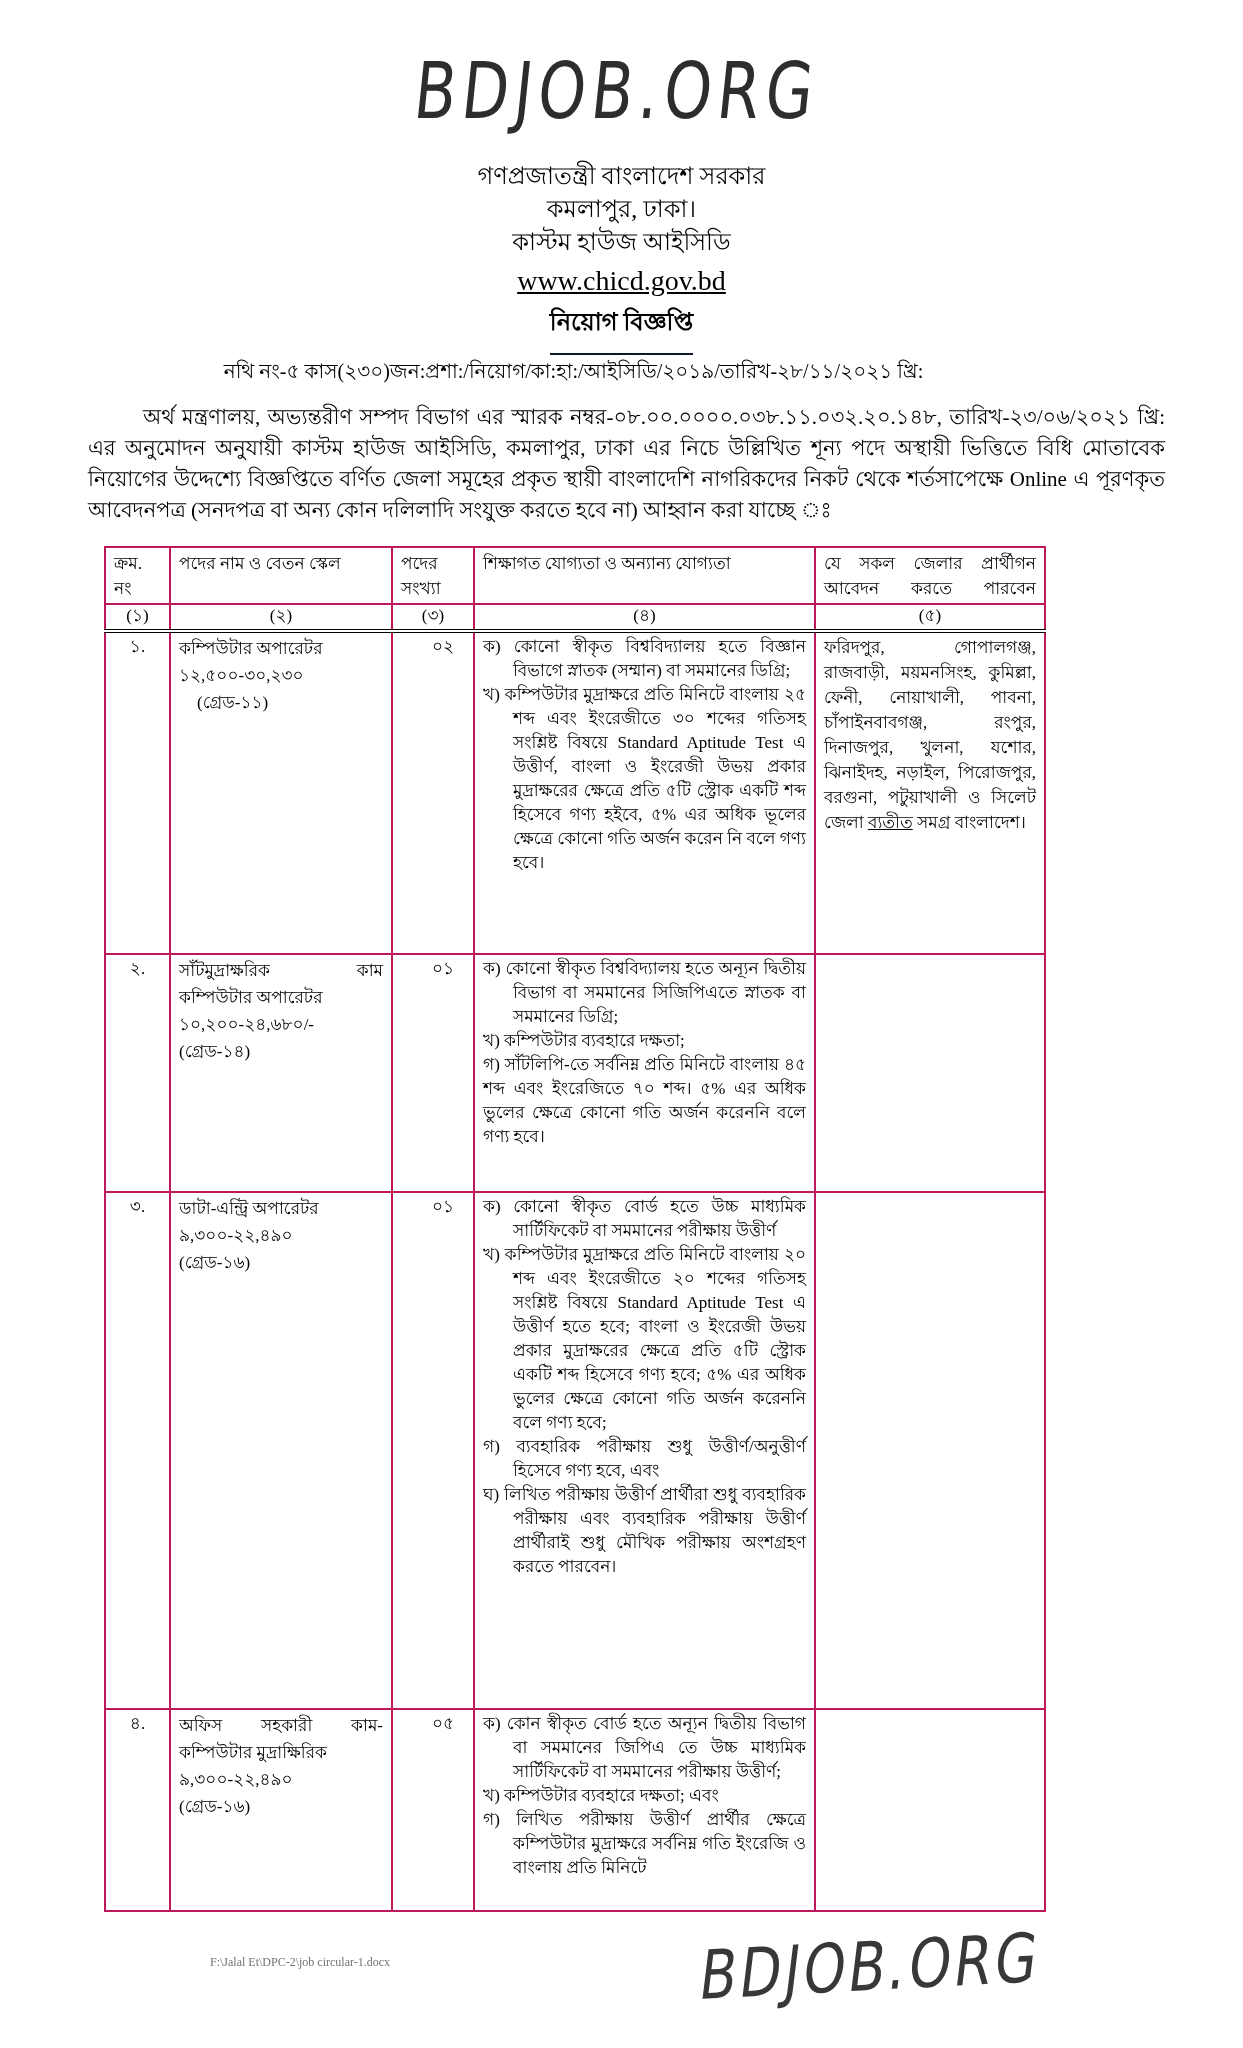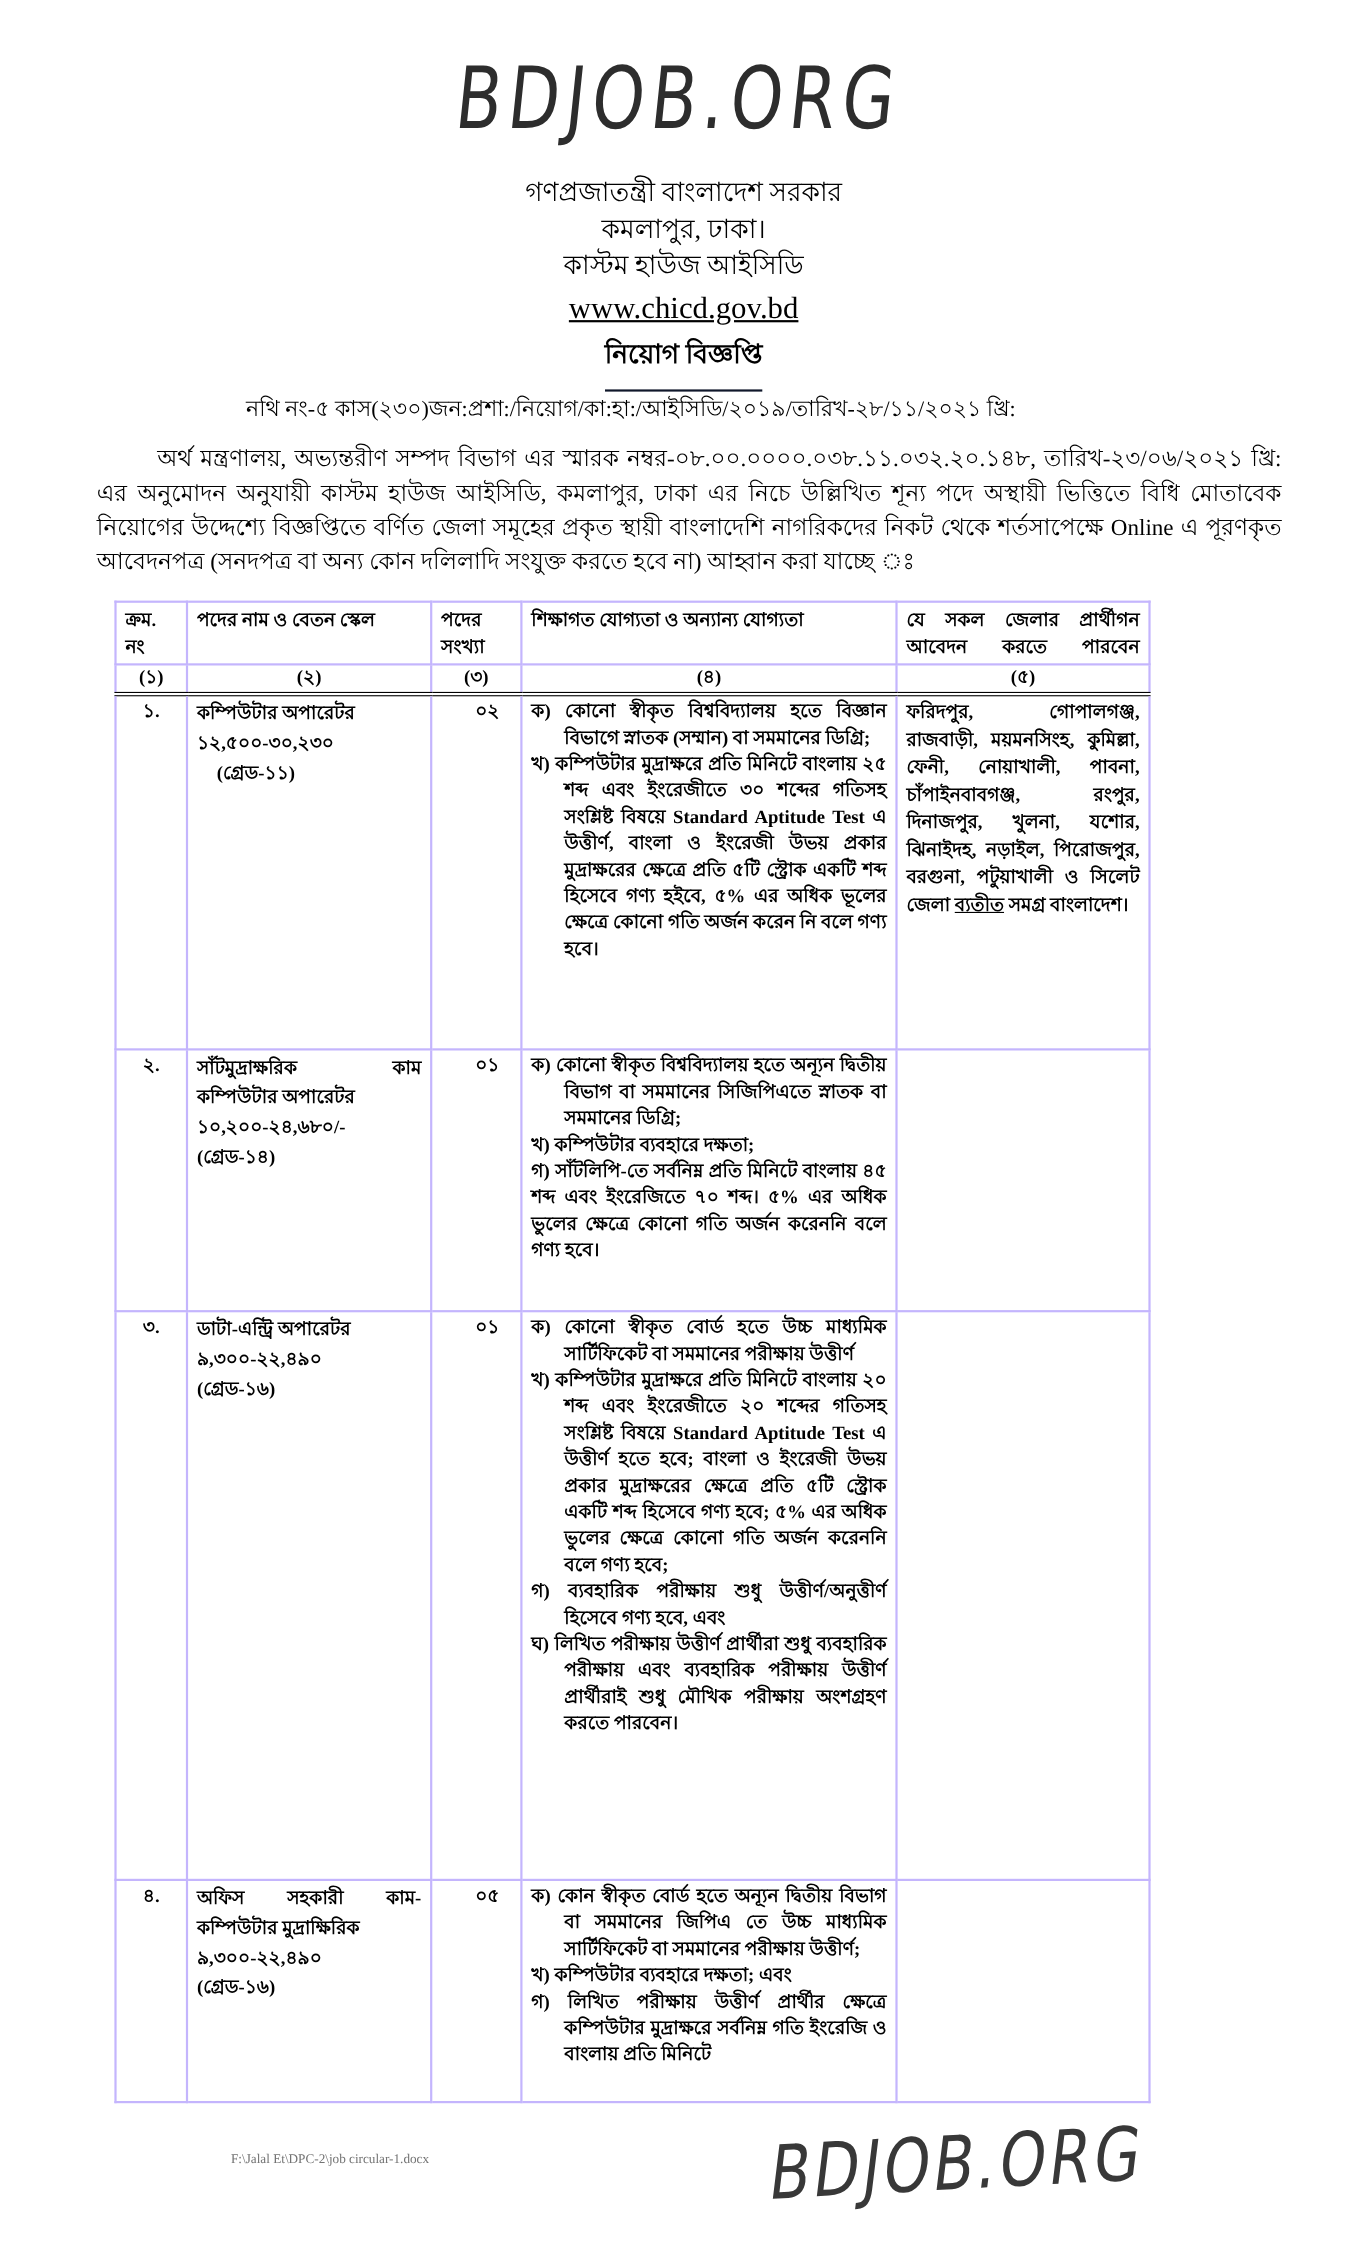--- a/index.html
+++ b/index.html
@@ -26,21 +26,21 @@
   .notice-title span{border-bottom:2px solid #0f172a;padding-bottom:18px;font-weight:bold;}
   .memo-row{position:absolute;top:356px;left:88px;width:1067px;display:flex;justify-content:center;font-size:20px;margin-left:32px;}
   .memo-row .date{margin-right:160px;}
   .intro{position:absolute;top:402px;left:88px;width:1077px;margin:0;font-size:21px;line-height:31px;text-align:justify;text-indent:55px;}
   
   .vtable{
     position:absolute;top:546px;left:104px;width:940px;
     border-collapse:collapse;table-layout:fixed;
     font-size:17px;line-height:24px;
   }
-  .vtable th,.vtable td{border:2px solid #c4b5fd;padding:2px 8px;vertical-align:top;font-weight:bold;text-align:left;overflow:hidden;}
+  .vtable th,.vtable td{border:2px solid #be185d;padding:2px 8px;vertical-align:top;font-weight:normal;text-align:left;overflow:hidden;}
   .vtable tr.h1 th{line-height:25px;padding-top:3px;}
   .vtable tr.h1 th.just{text-align:justify;text-align-last:justify;}
   .vtable tr.h2 th{text-align:center;border-bottom:4px double #000;padding:0 0 2px 0;line-height:22px;}
   td.serial{text-align:center;}
   td.count{text-align:center;padding-left:28px;}
   .post div{line-height:27px;}
   .post .spread{text-align:justify;text-align-last:justify;}
   .post .ind{padding-left:18px;}
   .quals .q{text-align:justify;padding-left:30px;text-indent:-30px;margin:0;}
   .quals .q.flush{padding-left:0;text-indent:0;}

